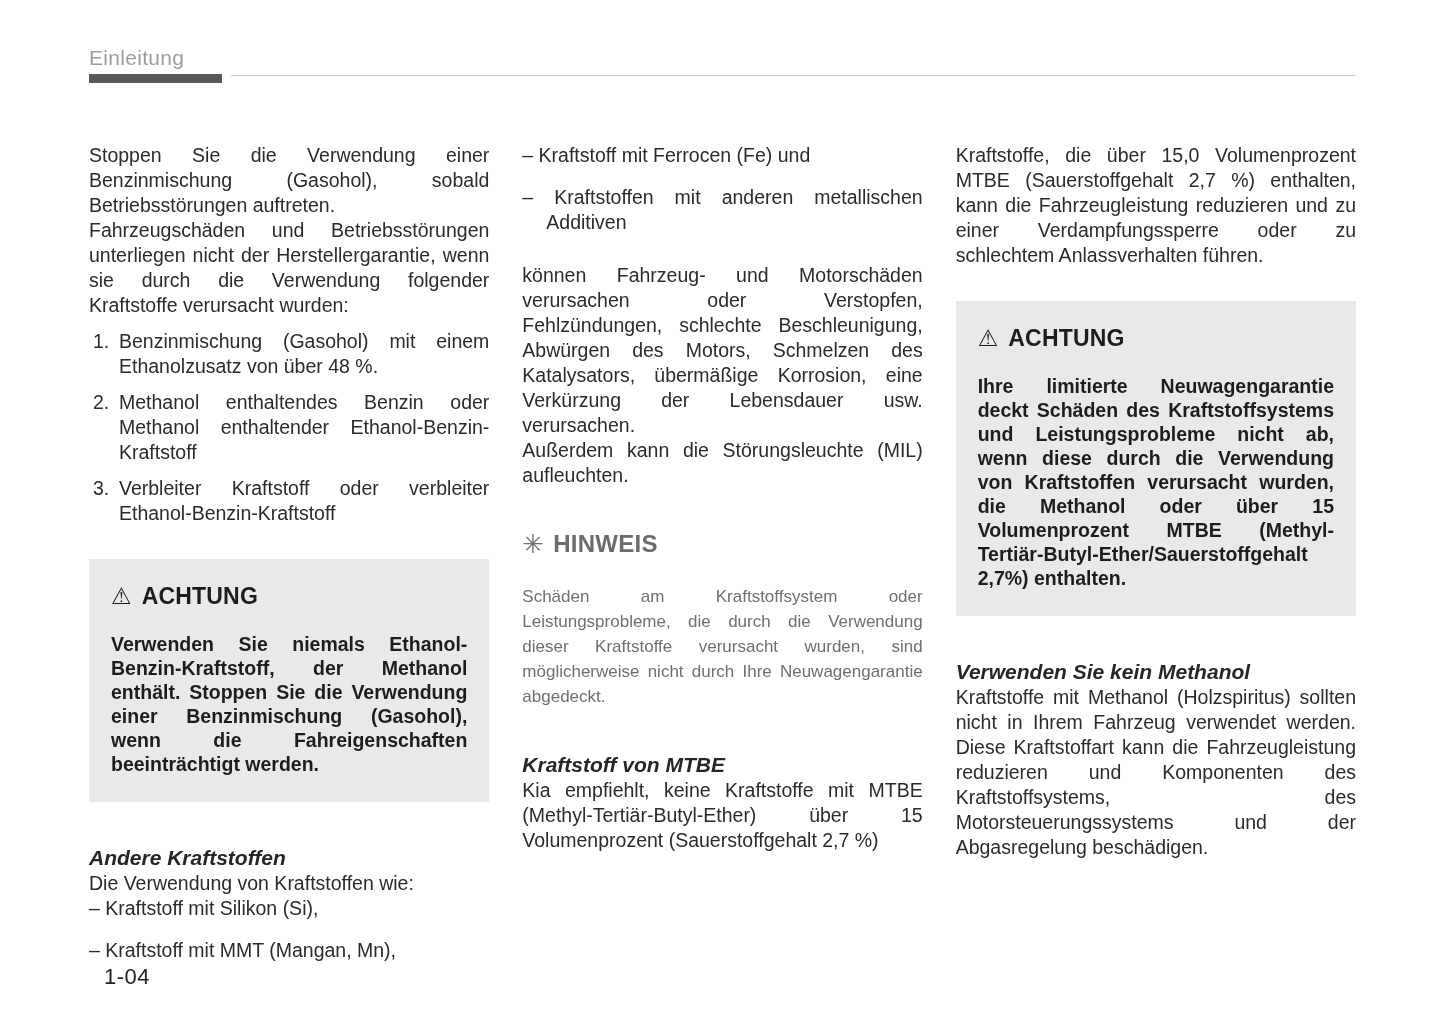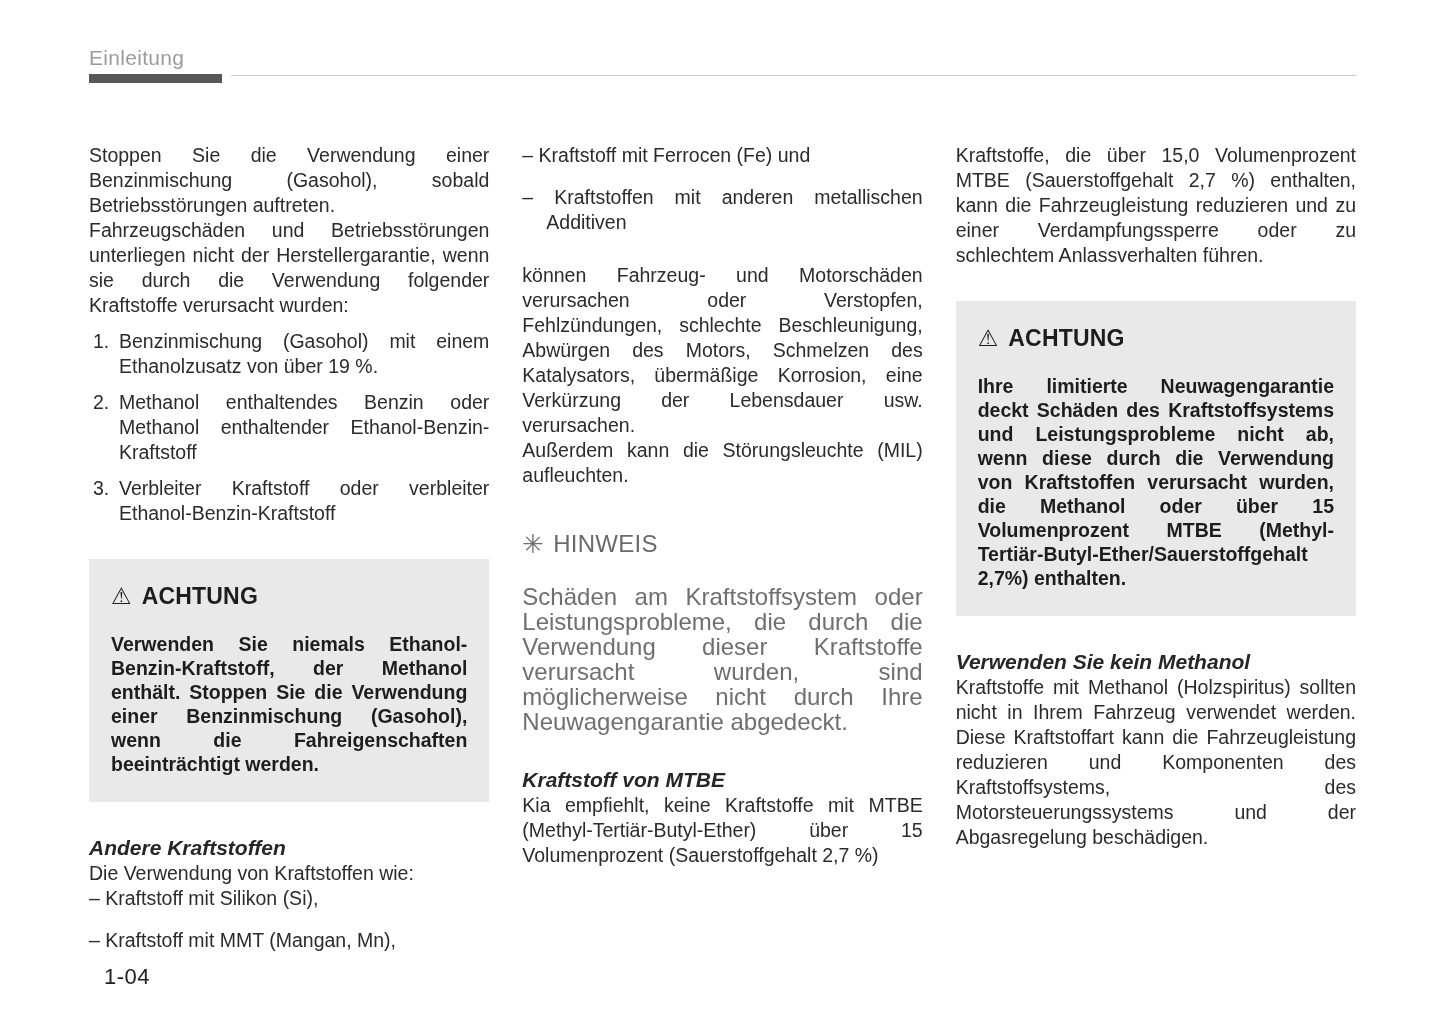--- a/index.html
+++ b/index.html
@@ -79,32 +79,32 @@
     line-height: 24px;
     font-weight: bold;
     text-align: justify;
     color: #1d1d1d;
   }
 
   
   .notice { margin-top: 42px; }
   .notice-title-row { display: flex; align-items: center; gap: 9px; }
   .notice-icon { font-size: 26px; line-height: 1; color: #6f6f6f; }
-  .notice-title { font-size: 24px; font-weight: normal; color: #6b6b6b; letter-spacing: 0.3px; }
+  .notice-title { font-size: 24px; font-weight: bold; color: #6b6b6b; letter-spacing: 0.3px; }
   .notice-body {
     margin: 26px 0 0 0;
-    font-size: 24px;
+    font-size: 17px;
     line-height: 25px;
     color: #6f6f6f;
     text-align: justify;
   }
 
   
   .subheading {
-    margin: 34px 0 1px 0;
+    margin: 44px 0 1px 0;
     font-size: 21px;
     font-weight: bold;
     font-style: italic;
     color: #262626;
   }
   .gap-top-md { margin-top: 28px; }
 
   
   .page-footer {
     position: absolute;
@@ -130,21 +130,21 @@
 
   <main class="columns">
 
     <section class="col">
       <p class="body">Stoppen Sie die Verwendung einer Benzinmischung (Gasohol), sobald Betriebsstörungen auftreten.</p>
       <p class="body">Fahrzeugschäden und Betriebsstörungen unterliegen nicht der Herstellergarantie, wenn sie durch die Verwendung folgender Kraftstoffe verursacht wurden:</p>
 
       <ol class="numlist">
         <li>
           <span class="num">1.</span>
-          <span class="li-text">Benzinmischung (Gasohol) mit einem Ethanolzusatz von über 19 %.</span>
+          <span class="li-text">Benzinmischung (Gasohol) mit einem Ethanolzusatz von über 48 %.</span>
         </li>
         <li>
           <span class="num">2.</span>
           <span class="li-text">Methanol enthaltendes Benzin oder Methanol enthaltender Ethanol-Benzin-Kraftstoff</span>
         </li>
         <li>
           <span class="num">3.</span>
           <span class="li-text">Verbleiter Kraftstoff oder verbleiter Ethanol-Benzin-Kraftstoff</span>
         </li>
       </ol>

